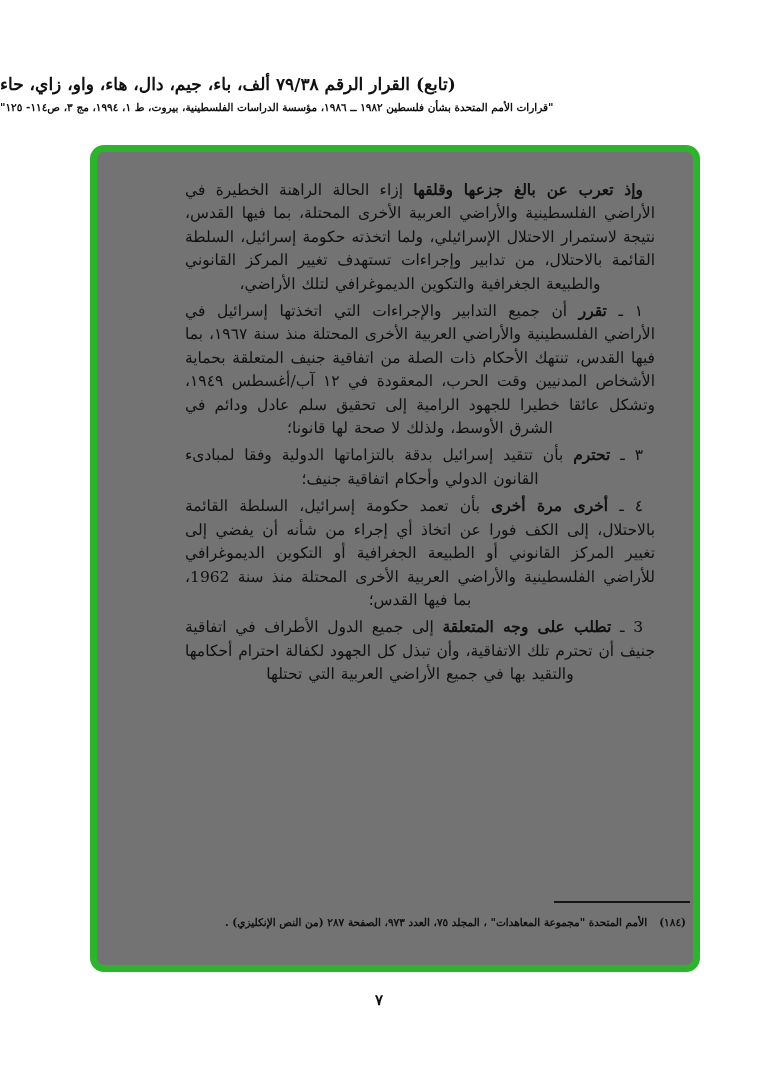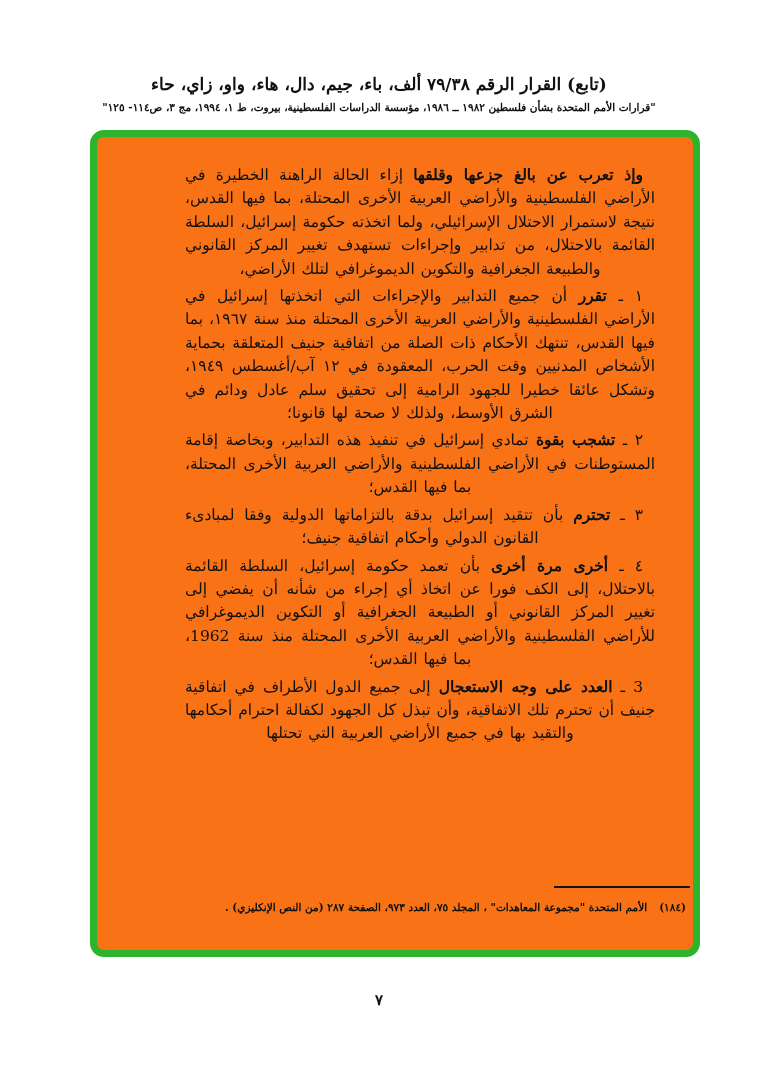--- a/index.html
+++ b/index.html
@@ -7,31 +7,31 @@
     width: 758px; height: 1078px;
     font-family: "DejaVu Serif", "Liberation Serif", serif;
     color: #101010;
     direction: rtl;
     position: relative;
     overflow: hidden;
   }
   .page { position: absolute; inset: 0; background: #fff; }
 
   
-  .hdr { position: absolute; top: 74px; left: 0; right: 0; text-align: center; }
+  .hdr { position: absolute; top: 74px; left: 0; right: 0; text-align: left; }
   .hdr-title { font-size: 17px; font-weight: bold; letter-spacing: 0.3px; margin: 0; }
   .hdr-source { font-size: 10.5px; font-weight: bold; margin-top: 7px; white-space: nowrap; }
 
   
   .frame {
-    position: absolute; left: 90px; top: 130px;
+    position: absolute; left: 90px; top: 145px;
     width: 596px; height: 813px;
     border: 7px solid #2cb52c;
     border-radius: 14px;
-    background: #f97316;
+    background: #737373;
   }
 
   
   .bodytext {
     position: absolute; top: 26px; right: 38px; width: 470px;
   }
   .para {
     margin: 0 0 3px 0;
     font-size: 15.5px;
     line-height: 23.4px;
@@ -68,24 +68,23 @@
 
   <header class="hdr">
     <h1 class="hdr-title">(تابع) القرار الرقم ٧٩/٣٨ ألف، باء، جيم، دال، هاء، واو، زاي، حاء</h1>
     <div class="hdr-source">"قرارات الأمم المتحدة بشأن فلسطين ١٩٨٢ ــ ١٩٨٦، مؤسسة الدراسات الفلسطينية، بيروت، ط ١، ١٩٩٤، مج ٣، ص١١٤- ١٢٥"</div>
   </header>
 
   <section class="frame">
     <div class="bodytext" id="paragraphs-container">
         <p class="para"><span class="bold">وإذ تعرب عن بالغ جزعها وقلقها</span><span> إزاء الحالة الراهنة الخطيرة في الأراضي الفلسطينية والأراضي العربية الأخرى المحتلة، بما فيها القدس، نتيجة لاستمرار الاحتلال الإسرائيلي، ولما اتخذته حكومة إسرائيل، السلطة القائمة بالاحتلال، من تدابير وإجراءات تستهدف تغيير المركز القانوني والطبيعة الجغرافية والتكوين الديموغرافي لتلك الأراضي،</span></p>
         <p class="para"><span>١ ـ </span><span class="bold">تقرر</span><span> أن جميع التدابير والإجراءات التي اتخذتها إسرائيل في الأراضي الفلسطينية والأراضي العربية الأخرى المحتلة منذ سنة ١٩٦٧، بما فيها القدس، تنتهك الأحكام ذات الصلة من اتفاقية جنيف المتعلقة بحماية الأشخاص المدنيين وقت الحرب، المعقودة في ١٢ آب/أغسطس ١٩٤٩، وتشكل عائقا خطيرا للجهود الرامية إلى تحقيق سلم عادل ودائم في الشرق الأوسط، ولذلك لا صحة لها قانونا؛</span></p>
-        <p class="para"><span>٢ ـ </span><span class="bold">تشجب بقوة</span><span> تمادي إسرائيل في تنفيذ هذه التدابير، وبخاصة إقامة المستوطنات في الأراضي الفلسطينية والأراضي العربية الأخرى المحتلة، بما فيها القدس؛</span></p>
         <p class="para"><span>٣ ـ </span><span class="bold">تحترم</span><span> بأن تتقيد إسرائيل بدقة بالتزاماتها الدولية وفقا لمبادىء القانون الدولي وأحكام اتفاقية جنيف؛</span></p>
         <p class="para"><span>٤ ـ </span><span class="bold">أخرى مرة أخرى</span><span> بأن تعمد حكومة إسرائيل، السلطة القائمة بالاحتلال، إلى الكف فورا عن اتخاذ أي إجراء من شأنه أن يفضي إلى تغيير المركز القانوني أو الطبيعة الجغرافية أو التكوين الديموغرافي للأراضي الفلسطينية والأراضي العربية الأخرى المحتلة منذ سنة 1962، بما فيها القدس؛</span></p>
-        <p class="para"><span>3 ـ </span><span class="bold">العدد على وجه الاستعجال</span><span> إلى جميع الدول الأطراف في اتفاقية جنيف أن تحترم تلك الاتفاقية، وأن تبذل كل الجهود لكفالة احترام أحكامها والتقيد بها في جميع الأراضي العربية التي تحتلها</span></p>
+        <p class="para"><span>3 ـ </span><span class="bold">تطلب على وجه المتعلقة</span><span> إلى جميع الدول الأطراف في اتفاقية جنيف أن تحترم تلك الاتفاقية، وأن تبذل كل الجهود لكفالة احترام أحكامها والتقيد بها في جميع الأراضي العربية التي تحتلها</span></p>
       </div>
     <div class="fn-rule"></div>
     <div class="fn-line">
       <span class="fn-marker">(١٨٤)</span><span>الأمم المتحدة "مجموعة المعاهدات" ، المجلد ٧٥، العدد ٩٧٣، الصفحة ٢٨٧ (من النص الإنكليزي) .</span>
     </div>
   </section>
 
   <div class="pagenum">٧</div>
 
 </div>

